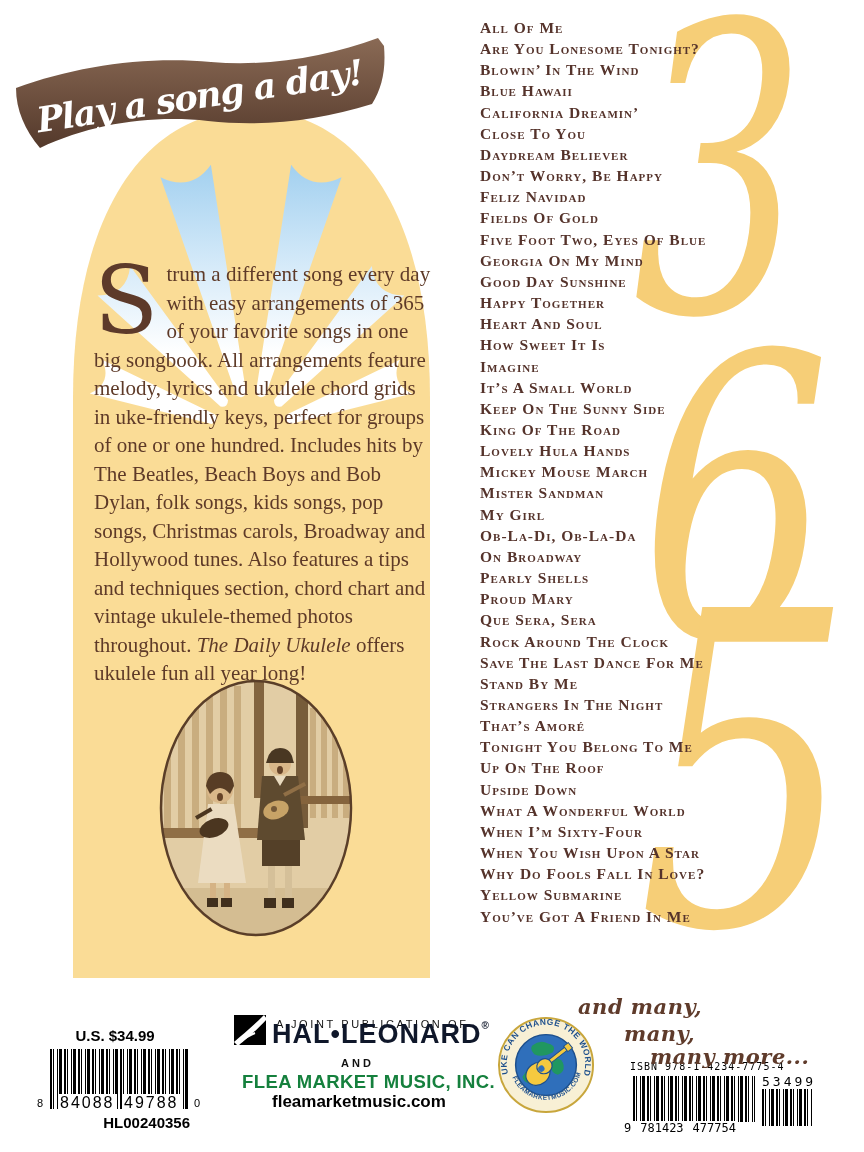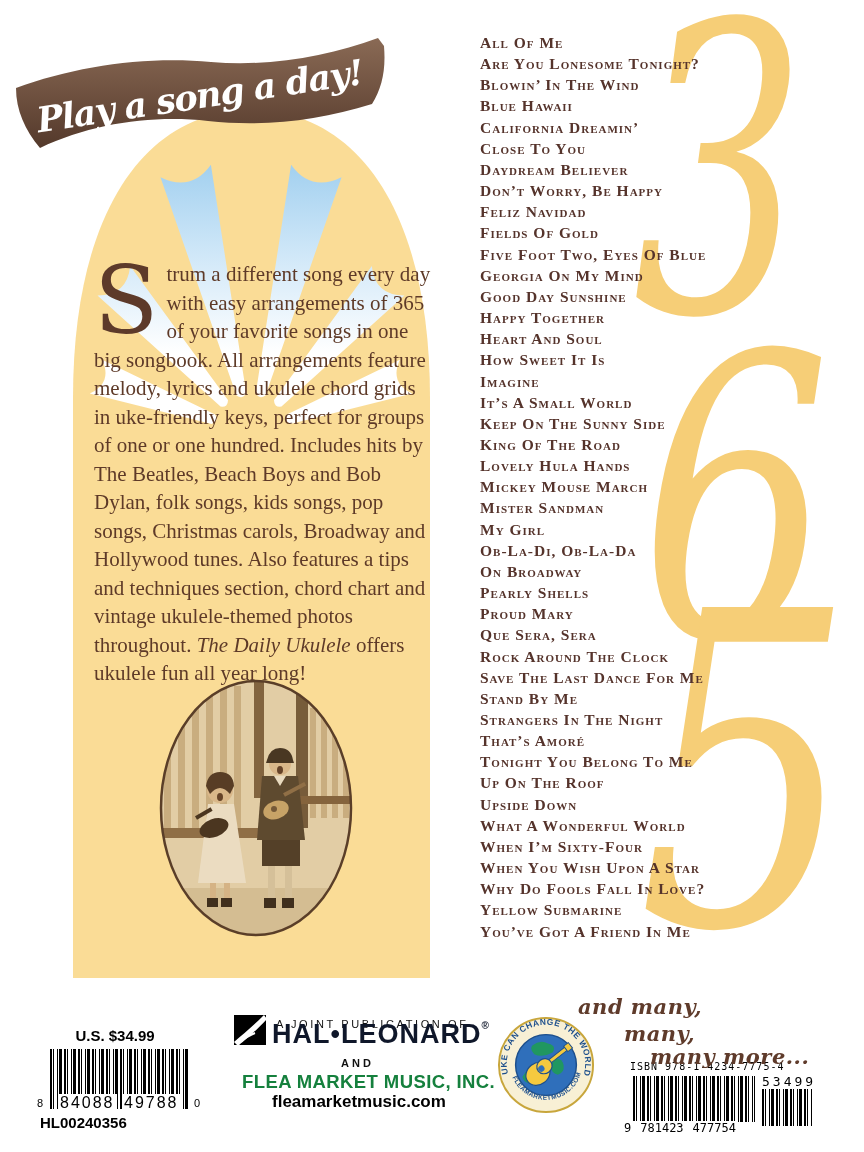--- a/index.html
+++ b/index.html
@@ -24,21 +24,21 @@
   .photo-svg{left:158px;top:678px;width:196px;height:260px;z-index:3;}
 
   
   .numeral{font-family:"DejaVu Serif",serif;font-style:italic;color:#F6CE77;
            line-height:1;z-index:0;transform-origin:left center;}
   .n3{left:633px;top:-27px;font-size:400px;transform:scaleX(.68);}
   .n6{left:640px;top:305px;font-size:390px;transform:scaleX(.77);}
   .n5{left:638px;top:556px;font-size:435px;transform:scaleX(.78);}
 
   
-  .song-list{left:480px;top:32px;width:380px;z-index:2;}
+  .song-list{left:480px;top:17px;width:380px;z-index:2;}
   .song{font-family:"Liberation Serif",serif;font-weight:bold;font-variant:small-caps;
         font-size:15.5px;line-height:21.15px;letter-spacing:1px;color:#55332B;
         white-space:nowrap;}
 
   
   .more-line{font-family:"DejaVu Serif",serif;font-style:italic;font-weight:bold;
              font-size:21px;color:#5F3B2B;letter-spacing:.5px;z-index:2;}
   .more1{left:578px;top:994px;font-style:italic;}
   .more2{left:624px;top:1021px;}
   .more3{left:650px;top:1044px;}
@@ -56,21 +56,21 @@
   .price{left:40px;top:1027px;width:150px;text-align:center;font-size:15px;font-weight:bold;color:#000;}
   .bars{background:repeating-linear-gradient(90deg,
         #000 0px,#000 2px,#fff 2px,#fff 3px,#000 3px,#000 4px,#fff 4px,#fff 7px,
         #000 7px,#000 8px,#fff 8px,#fff 9px,#000 9px,#000 12px,#fff 12px,#fff 14px);}
   .upc-bars{left:50px;top:1049px;width:140px;height:60px;}
   .upc-d{font-size:16px;letter-spacing:2px;color:#000;background:#fff;padding:0 2px;}
   .upc-lead{left:35px;top:1097px;font-size:11px;}
   .upc-g1{left:58px;top:1094px;}
   .upc-g2{left:122px;top:1094px;}
   .upc-trail{left:192px;top:1097px;font-size:11px;}
-  .catalog{left:40px;top:1114px;width:150px;text-align:left;font-size:15px;font-weight:bold;color:#000;}
+  .catalog{left:40px;top:1114px;width:150px;text-align:right;font-size:15px;font-weight:bold;color:#000;}
 
   
   .badge-svg{left:497px;top:1016px;width:98px;height:98px;}
 
   
   .isbn-label{left:630px;top:1061px;font-family:"DejaVu Sans Mono",monospace;
               font-size:10px;letter-spacing:1px;color:#000;}
   .ean-bars{left:633px;top:1076px;width:122px;height:46px;}
   .ean-digits{left:624px;top:1121px;font-family:"DejaVu Sans Mono",monospace;
               font-size:12px;color:#000;display:flex;gap:9px;background:#fff;}

